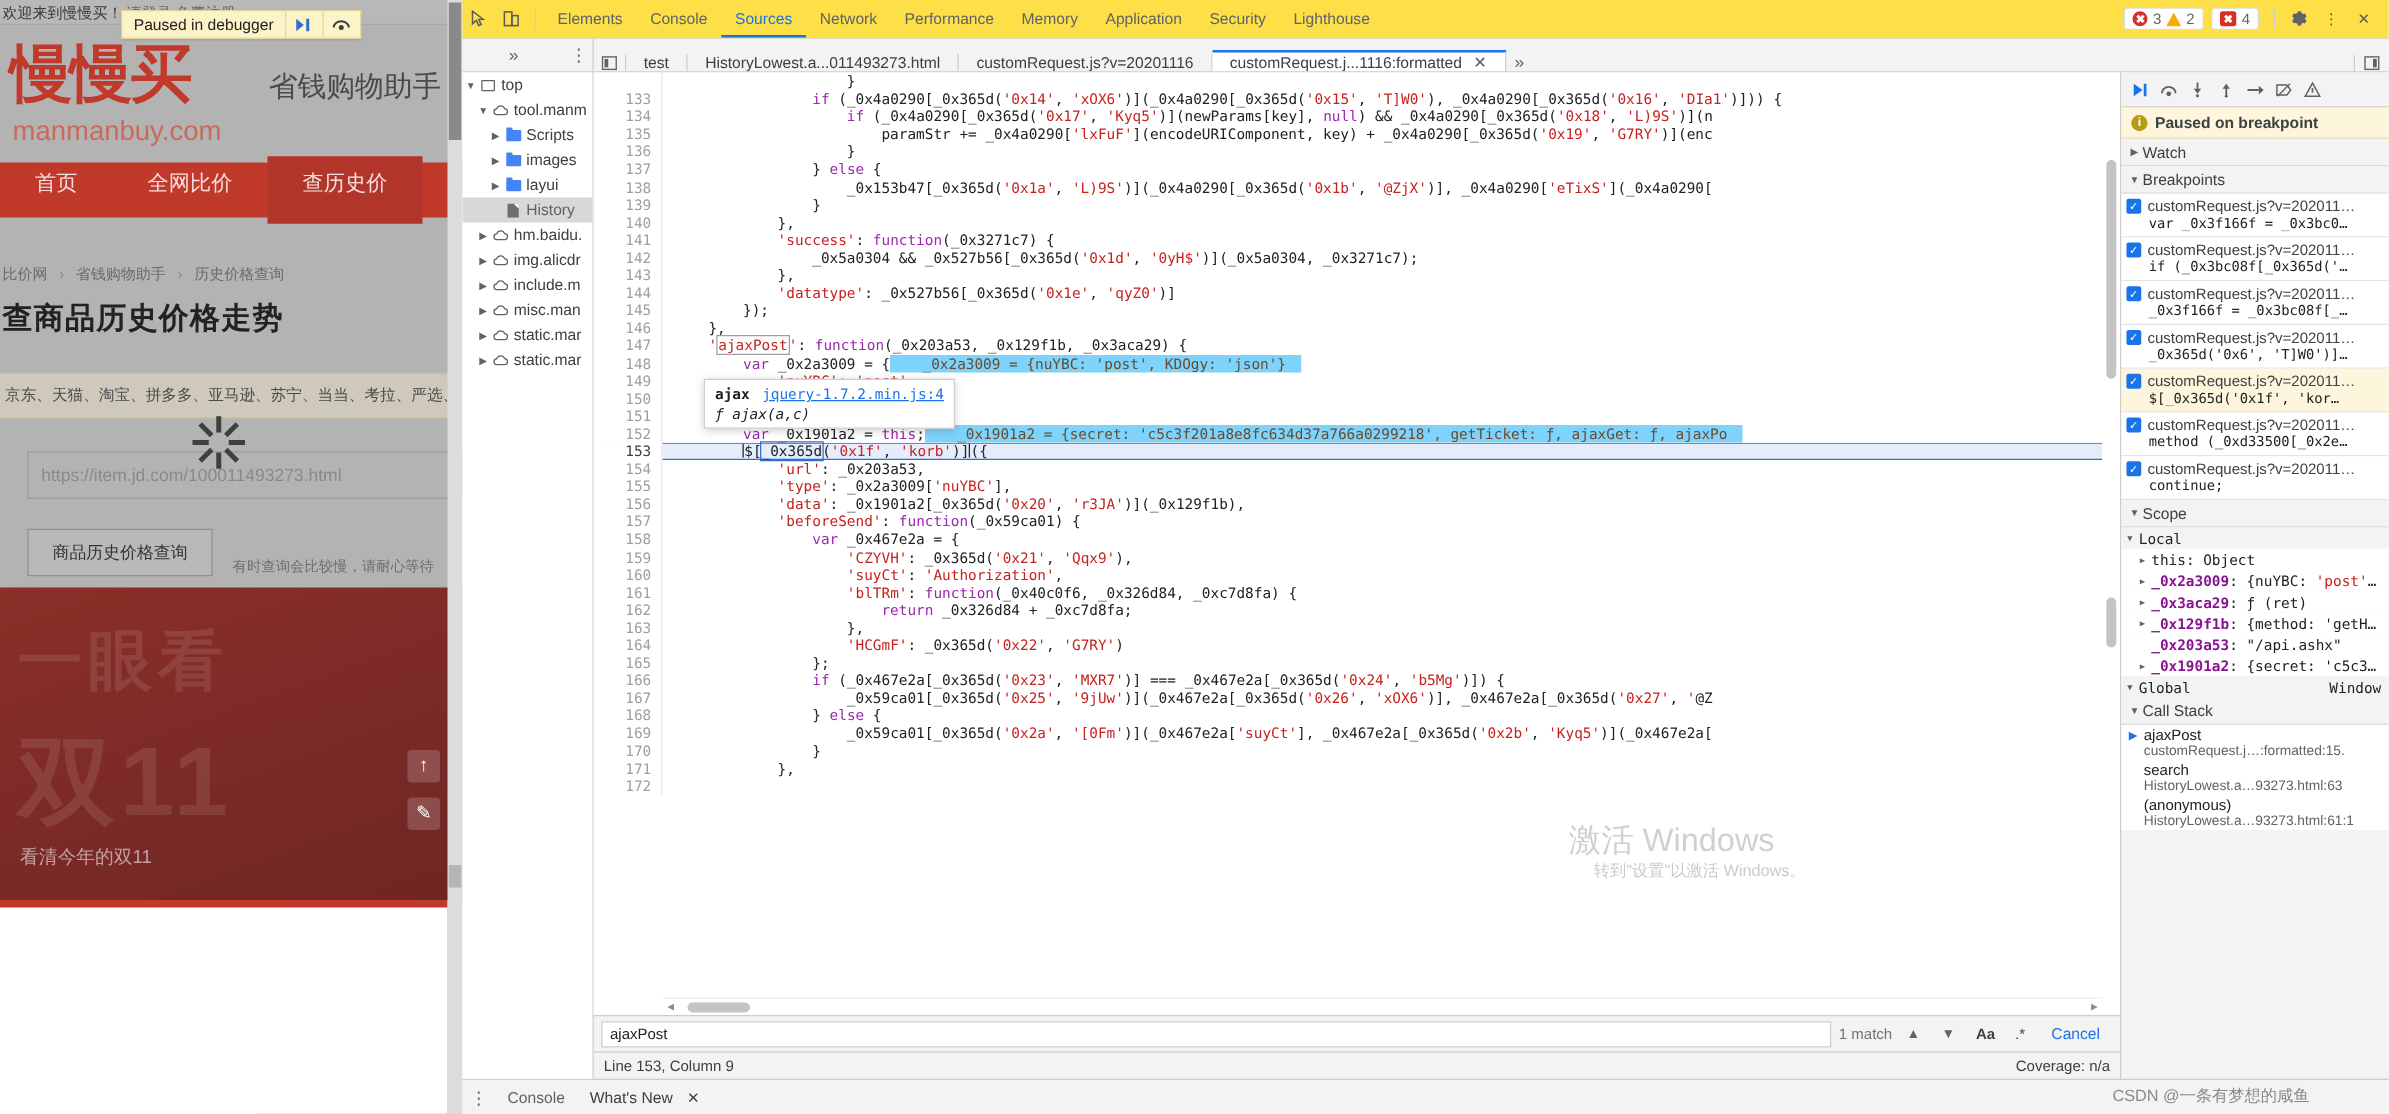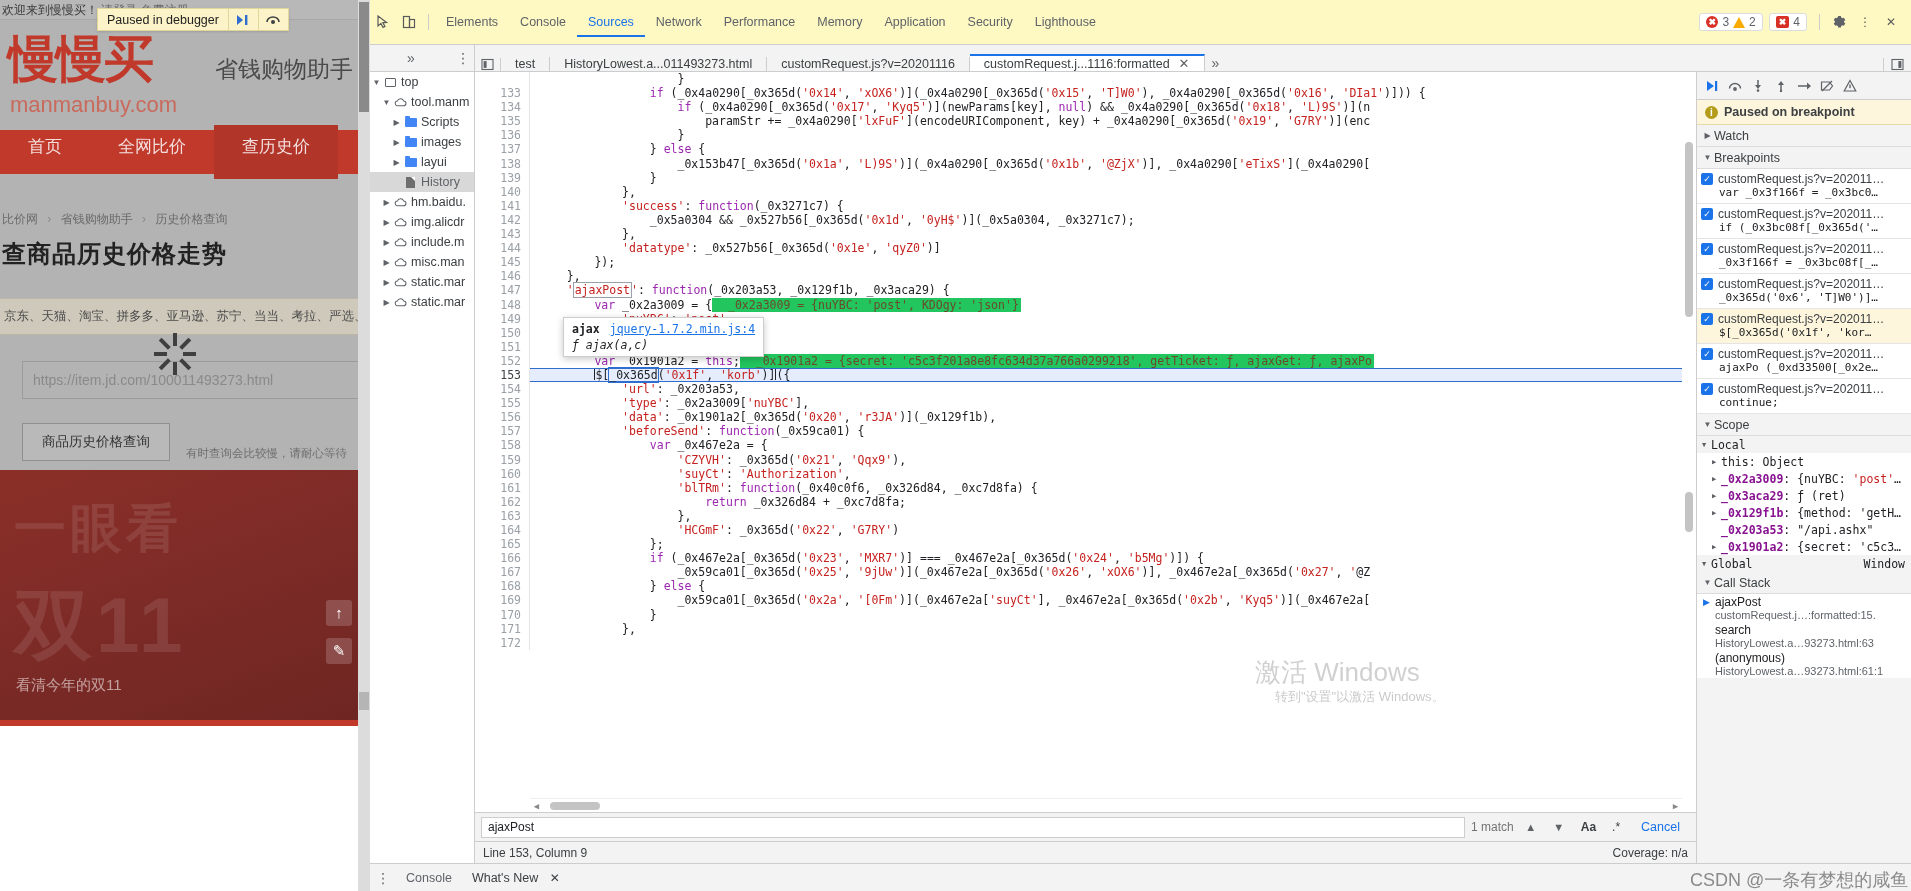--- a/index.html
+++ b/index.html
@@ -124,21 +124,21 @@
   }
 
   
   #devtools {
     position:absolute; left:370px; top:0; width:1541px; height:891px;
     background:#f3f3f3; font-size:12px; color:#303030;
     display:flex; flex-direction:column;
   }
   
   .dt-toolbar {
-    height:45px; background:#fef9c3; border-bottom:1px solid #cdcdcd;
+    height:31px; background:#fde047; border-bottom:1px solid #cdcdcd;
     display:flex; align-items:center; flex:0 0 auto;
   }
   .dt-icon {
     width:26px; height:26px; display:flex; align-items:center; justify-content:center;
     color:#5a5a5a;
   }
   .dt-div { width:1px; height:16px; background:#cdcdcd; margin:0 6px; }
   .dt-tabs { display:flex; align-items:center; height:29px; }
   .dt-tab {
     padding:0 11px; height:29px; line-height:29px; color:#5f6368; font-size:12.5px;
@@ -211,21 +211,21 @@
   .ln {
     width:55px; text-align:right; padding-right:8px; color:#9aa0a6; flex:0 0 auto;
     background:#fff; border-right:1px solid #e5e5e5;
   }
   .cl.hl .ln { color:#3c4043; }
   .ct { padding-left:9px; color:#202124; }
   .k { color:#9c27b0; }     
   .s { color:#c5221f; }
   .p { color:#202124; }
   .tokbox { border:1px solid #9aa0a6; padding:0 1px; margin:0 -1px; background:#fff; }
-  .inlay { background:#22c55e; color:#6b4a2a; padding:0 2px; }
+  .inlay { background:#7dd3fc; color:#6b4a2a; padding:0 12px; }
   .cursor { display:inline-block; width:1px; height:11px; background:#202124;
     vertical-align:-1px; }
   .selbox { outline:1px solid #2f6ecf; }
 
   
   .tip {
     position:absolute; left:200px; top:300px; background:#fff; border:1px solid #cdcdcd;
     box-shadow:0 2px 7px rgba(0,0,0,.22); padding:4px 8px; z-index:20;
     font-family:"DejaVu Sans Mono", monospace; font-size:11.5px; white-space:nowrap;
   }
@@ -328,21 +328,21 @@
   
   .wm1 {
     position:absolute; left:1255px; top:655px; font-size:26px; color:rgba(120,120,120,.35);
     white-space:nowrap; pointer-events:none; z-index:30;
   }
   .wm2 {
     position:absolute; left:1275px; top:688px; font-size:13px; color:rgba(120,120,120,.4);
     white-space:nowrap; pointer-events:none; z-index:30;
   }
   .wm3 {
-    position:absolute; left:1690px; top:868px; font-size:18px; color:#8a8a8a;
+    position:absolute; left:1690px; top:868px; font-size:13px; color:#8a8a8a;
     white-space:nowrap; pointer-events:none; z-index:30;
   }
 </style>
 </head>
 <body>
 
 <div id="root">
 
   <div id="page">
     <div class="pg-topbar">
@@ -795,21 +795,21 @@
                 <span class="cbx">✓</span>
                 <span class="bp-file">customRequest.js?v=202011…</span>
               </div>
               <div class="bp-code">$[_0x365d('0x1f', 'kor…</div>
             </div>
             <div class="bp-item">
               <div class="bp-row1">
                 <span class="cbx">✓</span>
                 <span class="bp-file">customRequest.js?v=202011…</span>
               </div>
-              <div class="bp-code">ajaxPo (_0xd33500[_0x2e…</div>
+              <div class="bp-code">method (_0xd33500[_0x2e…</div>
             </div>
             <div class="bp-item">
               <div class="bp-row1">
                 <span class="cbx">✓</span>
                 <span class="bp-file">customRequest.js?v=202011…</span>
               </div>
               <div class="bp-code">continue;</div>
             </div>
           </div>
 

